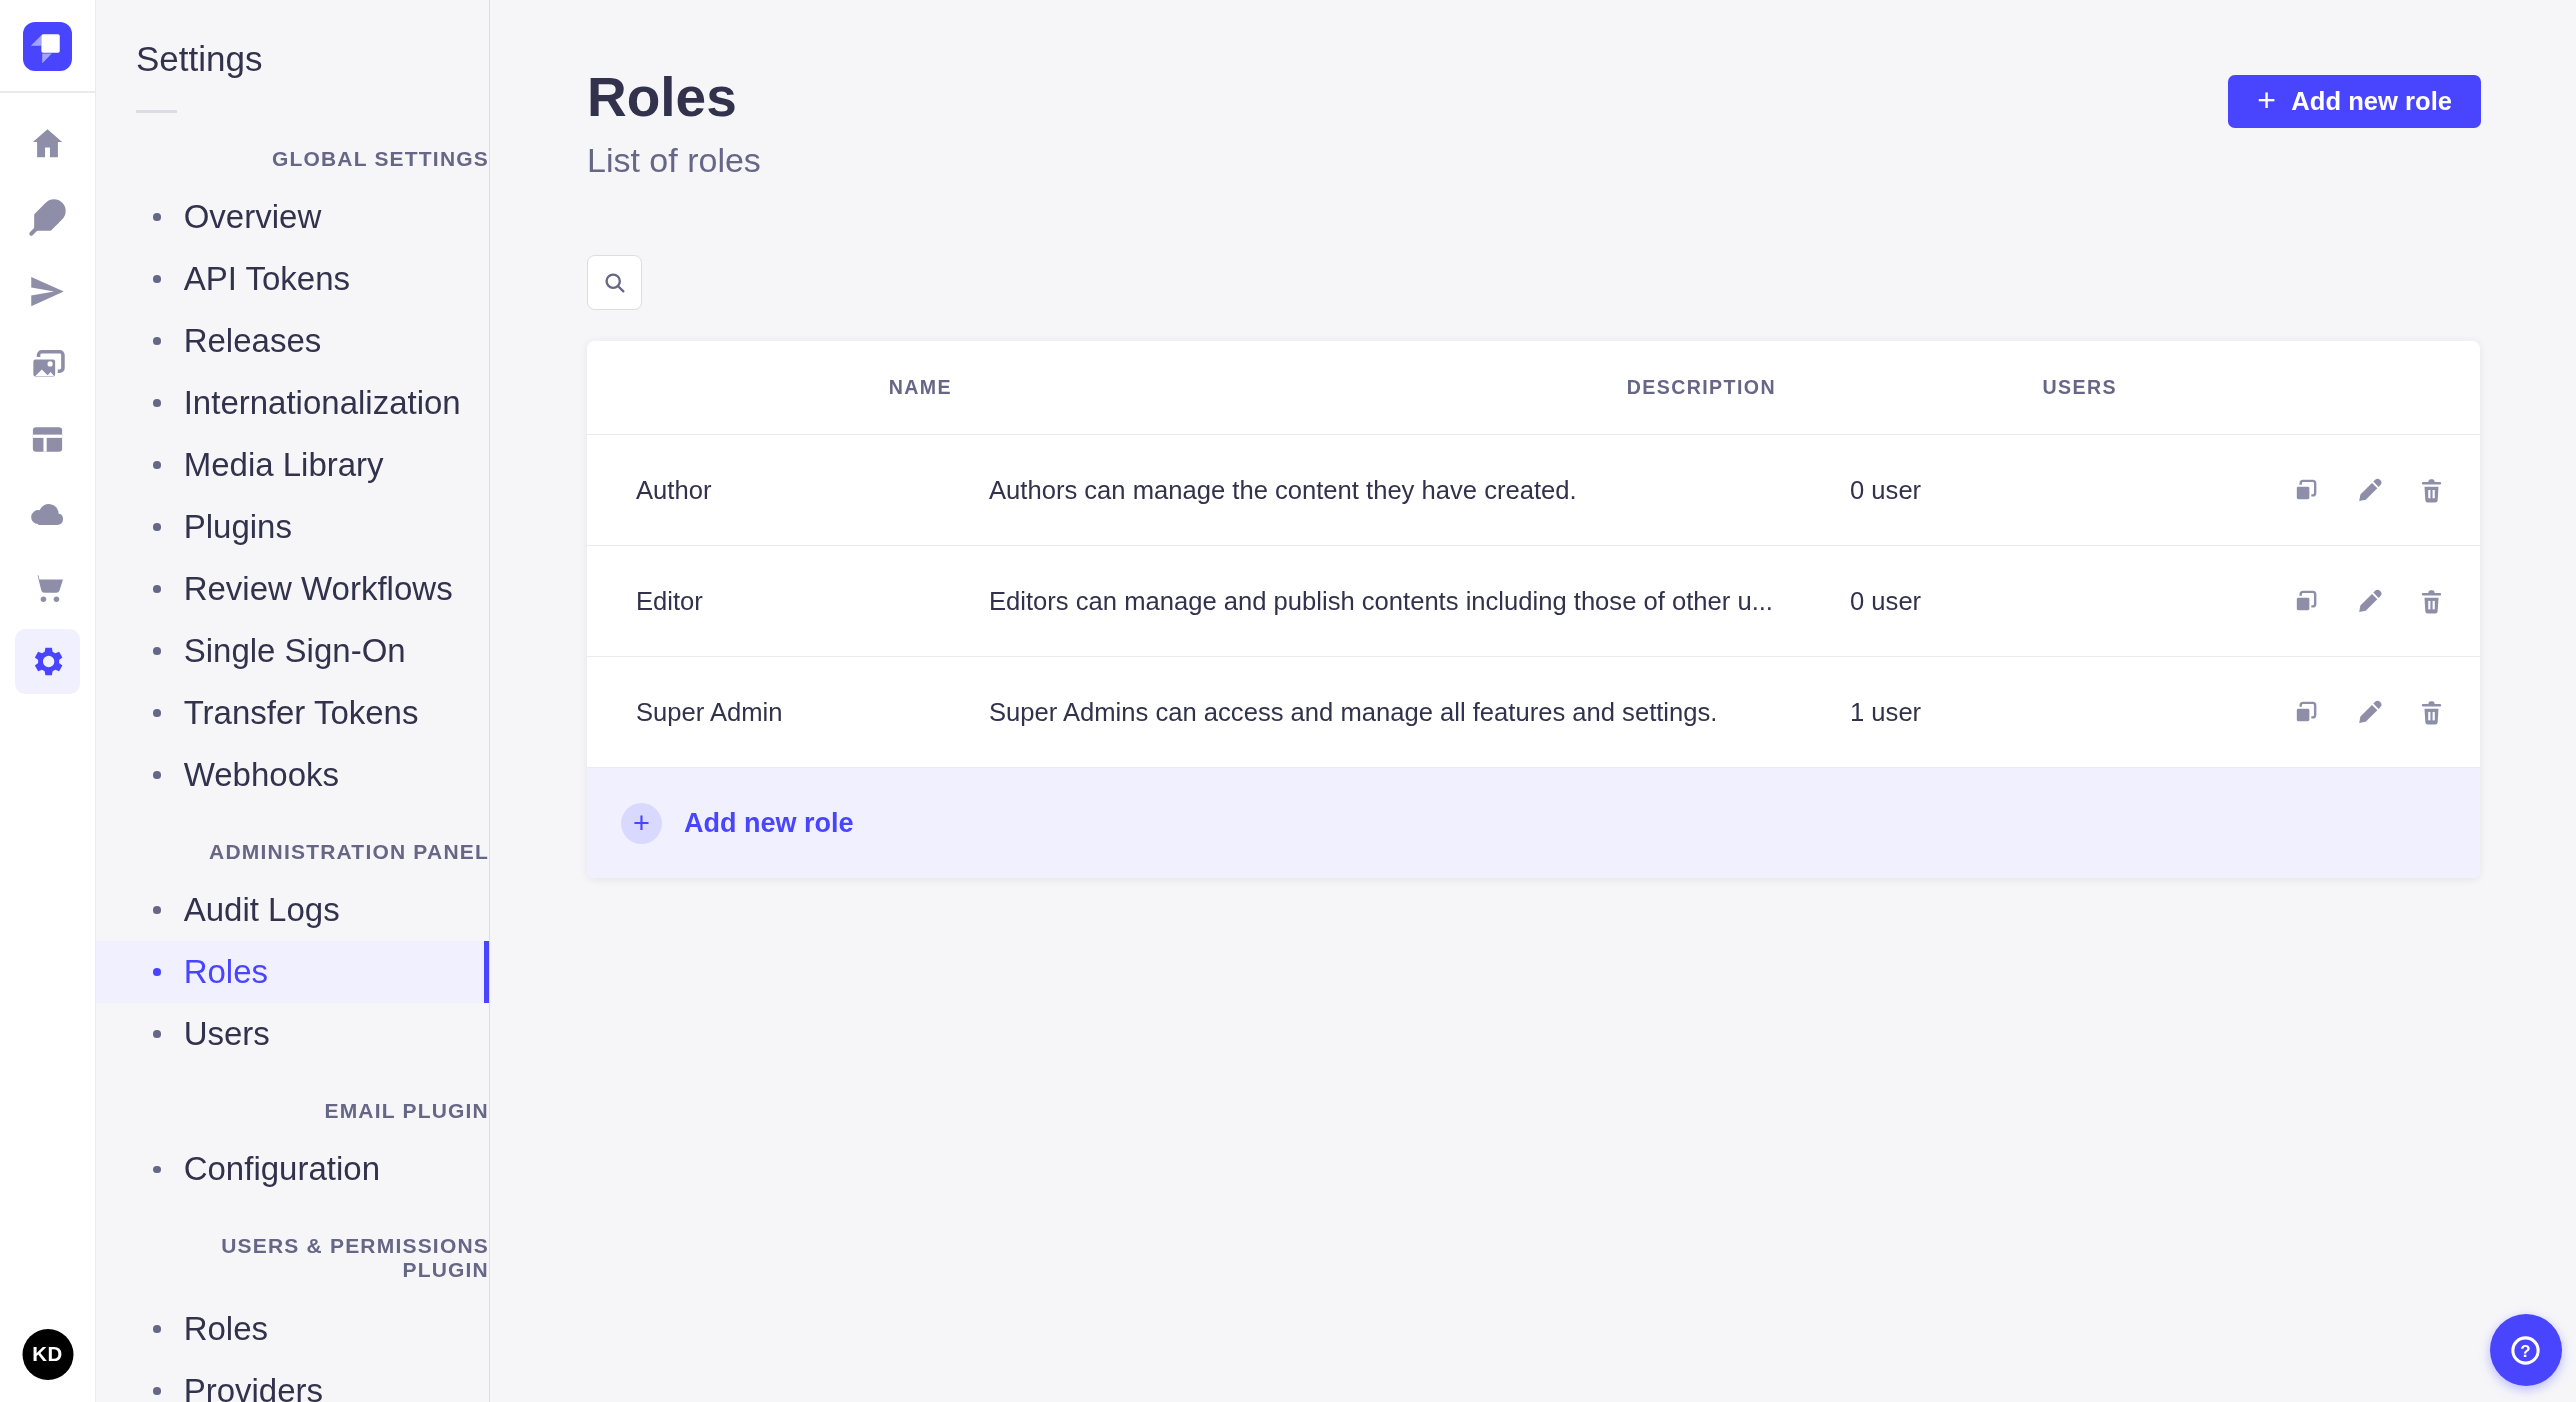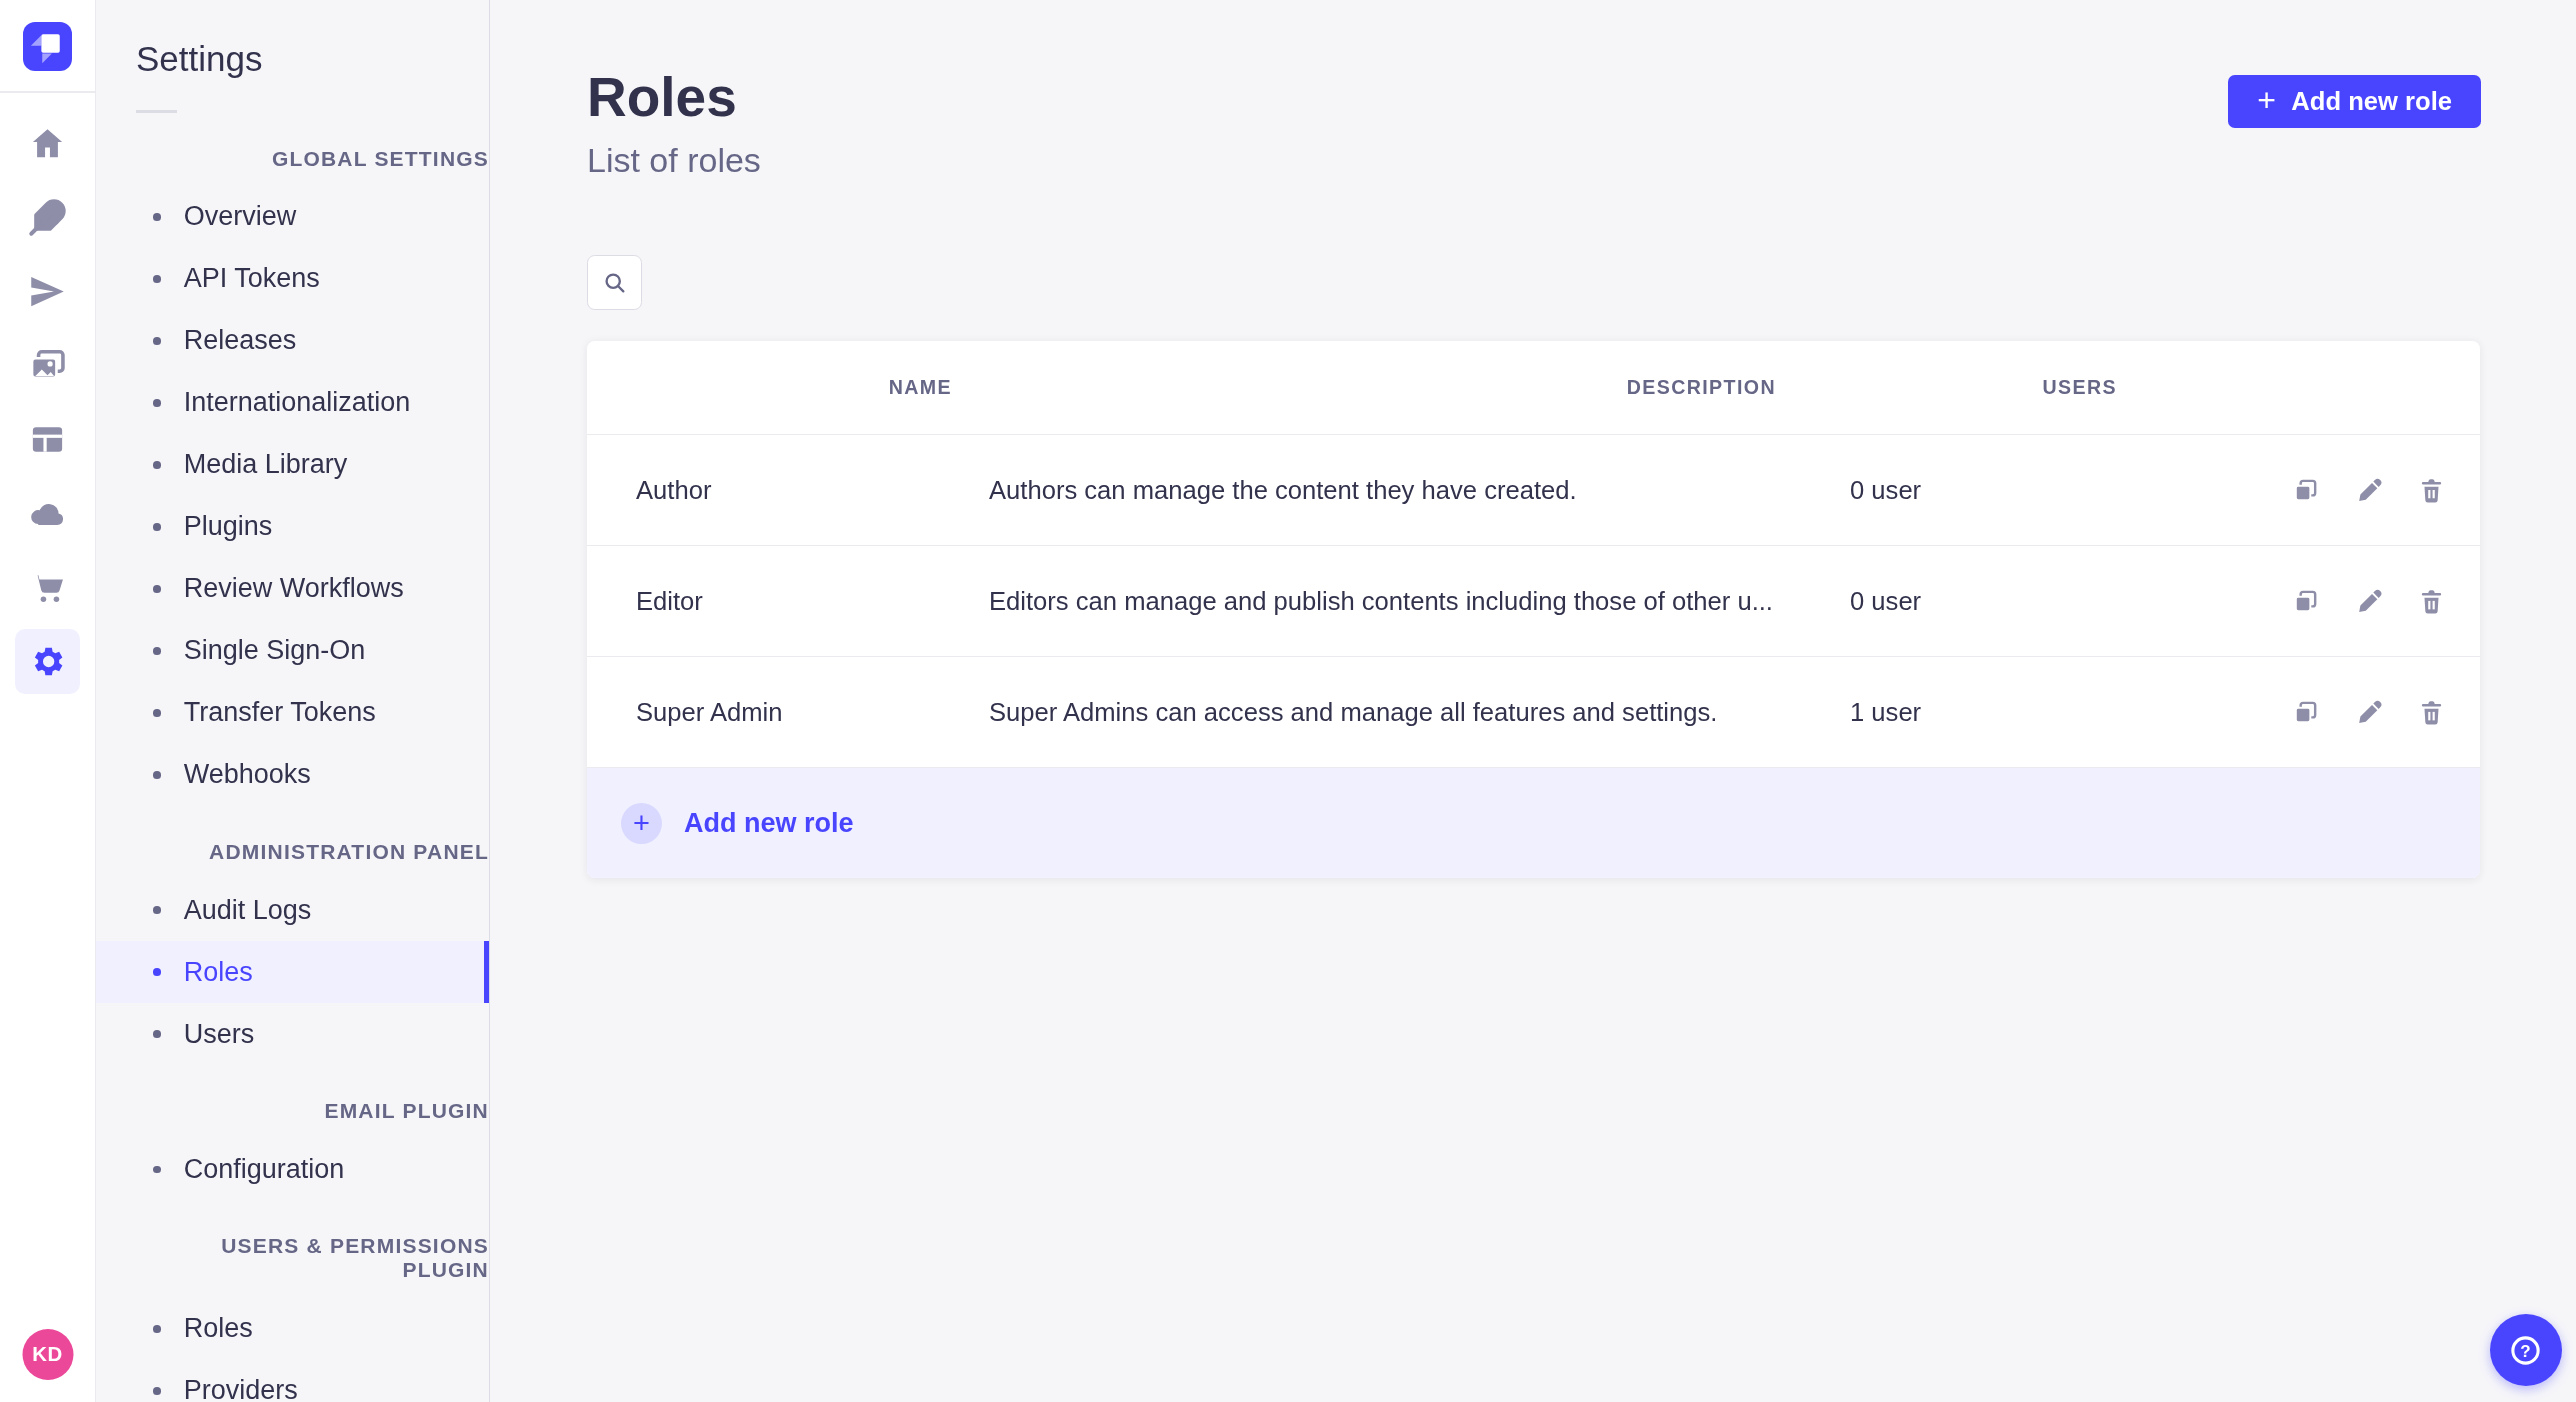--- a/index.html
+++ b/index.html
@@ -9,31 +9,31 @@
 
   
   .rail { width:96px; background:#ffffff; border-right:1.7px solid #eaeaef; display:flex; flex-direction:column; align-items:center; position:relative; flex:none; }
   .logo { width:49px; height:49px; border-radius:12px; background:#4945ff; margin-top:22px; display:flex; align-items:center; justify-content:center; cursor:pointer; }
   .rail-divider { width:96px; height:1.7px; background:#eaeaef; margin-top:20.4px; }
   .rail-icons { margin-top:13.6px; display:flex; flex-direction:column; align-items:center; }
   .rail-slot { width:66px; height:74px; display:flex; align-items:center; justify-content:center; }
   .rail-slot svg { width:39px; height:39px; }
   .rail-slot.active { height:74px; }
   .rail-slot.active .tile { width:65px; height:65px; border-radius:10.2px; background:#f0f0ff; display:flex; align-items:center; justify-content:center; }
-  .avatar { position:absolute; bottom:22px; left:50%; transform:translateX(-50%); width:51px; height:51px; border-radius:50%; background:#ec4899; color:#fff; font-size:20.4px; font-weight:700; display:flex; align-items:center; justify-content:center; letter-spacing:0.4px; cursor:pointer; }
+  .avatar { position:absolute; bottom:22px; left:50%; transform:translateX(-50%); width:51px; height:51px; border-radius:50%; background:#000000; color:#fff; font-size:20.4px; font-weight:700; display:flex; align-items:center; justify-content:center; letter-spacing:0.4px; cursor:pointer; }
 
   
   .subnav { width:394px; background:#f6f6f9; border-right:1.7px solid #dcdce4; flex:none; overflow:hidden; }
   .subnav-title { font-size:35px; font-weight:400; color:#32324d; margin:39px 0 0 40px; }
   .subnav-hr { width:41px; height:2.6px; background:#dcdce4; border:none; margin:31px 0 0 40px; }
   .nav-section-label { font-size:21px; font-weight:700; color:#666687; letter-spacing:1.2px; margin:34px 0 3.4px 40px;text-align:right; }
   .nav-items { margin-top:15.3px; }
   .nav-item { height:62px; display:flex; align-items:center; padding-left:57px; cursor:pointer; position:relative; }
   .nav-item .bullet { width:7.7px; height:7.7px; border-radius:50%; background:#666687; flex:none; }
-  .nav-item .nav-label { font-size:27px; color:#32324d; margin-left:23px; }
+  .nav-item .nav-label { font-size:33px; color:#32324d; margin-left:23px; }
   .nav-item.active { background:#f0f0ff; border-right:5.1px solid #4945ff; }
   .nav-item.active .bullet { background:#4945ff; }
   .nav-item.active .nav-label { color:#4945ff; font-weight:500; }
 
   
   .main { flex:1; position:relative; padding:0 95px 0 97px; }
   .page-header { display:flex; justify-content:space-between; align-items:flex-start; margin-top:68px; }
   .page-title { font-size:55px; font-weight:700; color:#32324d; line-height:58px; }
   .page-subtitle { font-size:34px; color:#666687; margin-top:15.3px; }
   .add-btn { display:flex; align-items:center; gap:15.3px; height:53px; padding:0 29px; background:#4945ff; border:none; border-radius:6.8px; color:#fff; font-family:"Liberation Sans",sans-serif; font-size:25.6px; font-weight:600; cursor:pointer; margin-top:6.8px; }

